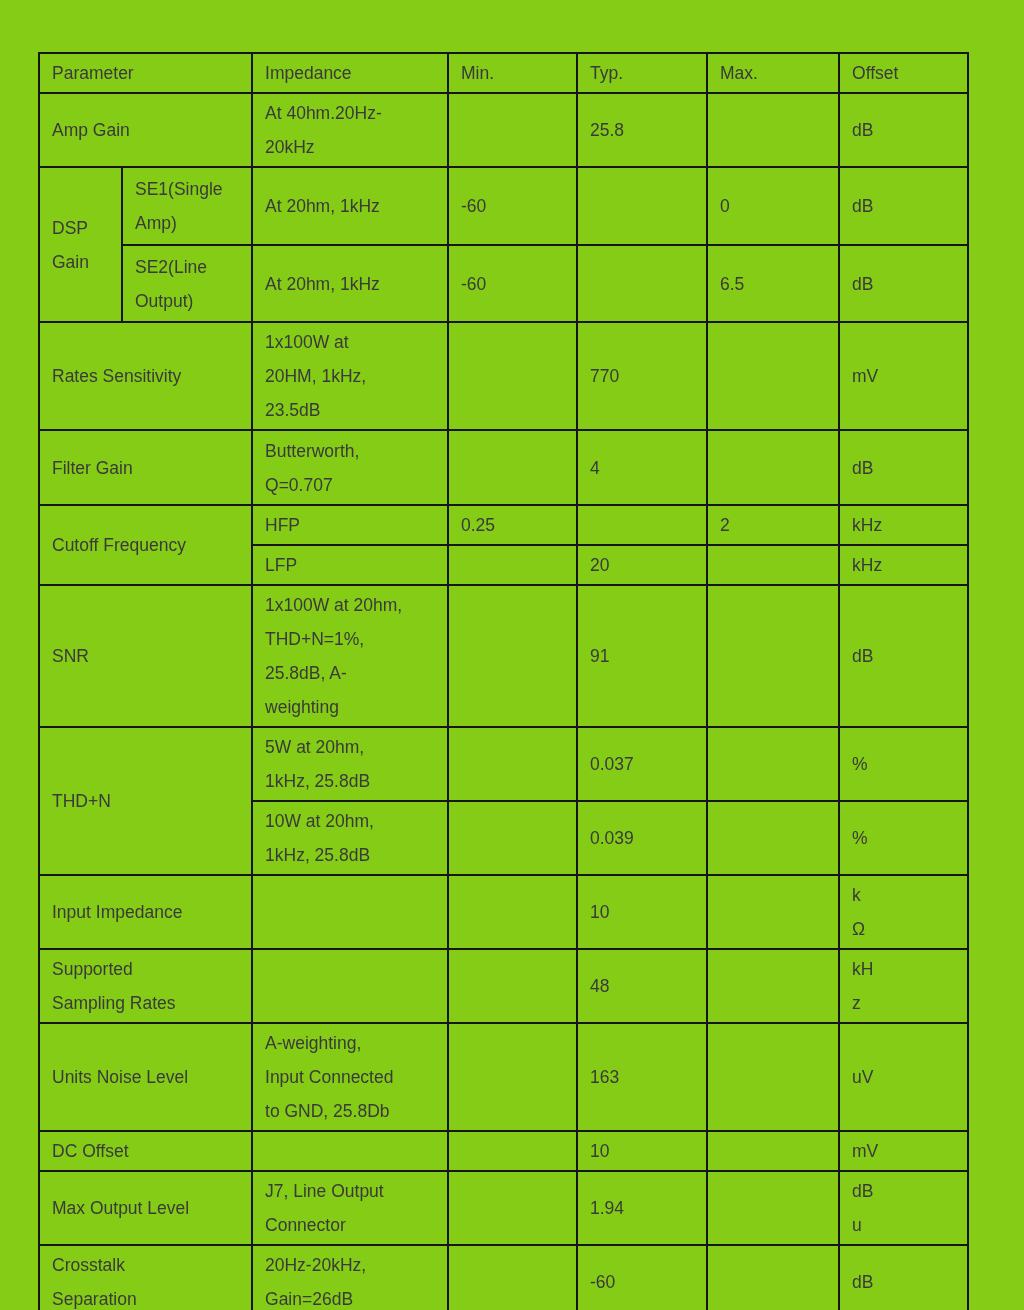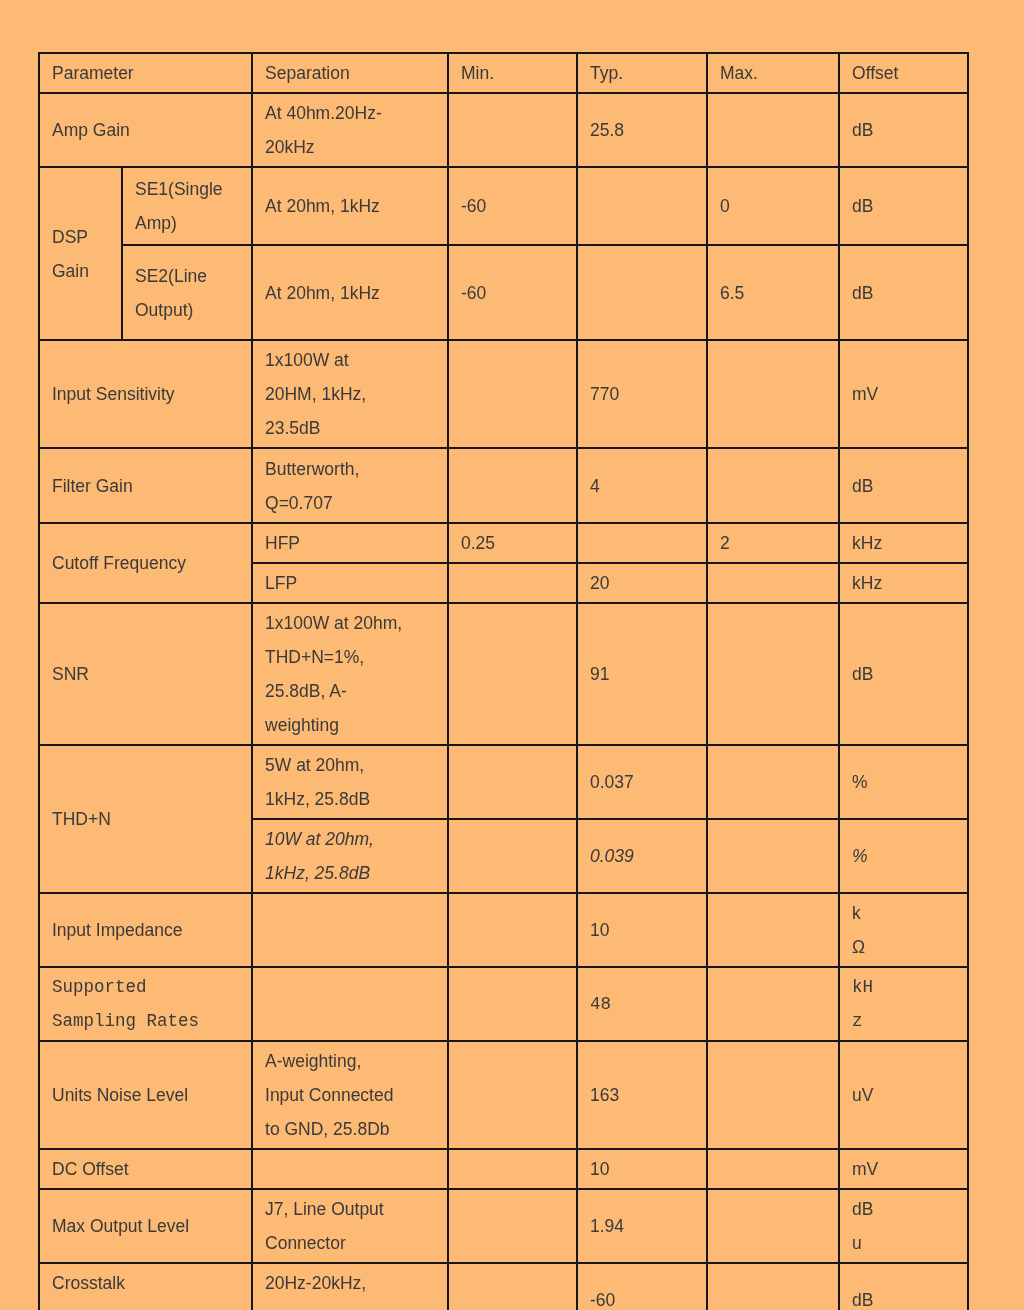--- a/index.html
+++ b/index.html
@@ -7,21 +7,21 @@
     padding: 0;
     background: #ffffff;
     width: 1024px;
     height: 1310px;
     font-family: "Liberation Sans", sans-serif;
   }
   .page {
     position: relative;
     width: 1024px;
     height: 1310px;
-    background: #fdba74;
+    background: #84cc16;
     overflow: hidden;
   }
   table.spec {
     position: absolute;
     left: 38px;
     top: 52px;
     width: 929px;
     border-collapse: collapse;
     table-layout: fixed;
     color: #3a3a3a;
@@ -33,30 +33,30 @@
     vertical-align: middle;
     text-align: left;
     padding: 2px 10px 2px 12px;
     font-weight: normal;
     white-space: pre-line;
     overflow: hidden;
   }
   tr.r-header  { height: 32px; }
   tr.r-amp     { height: 70px; }
   tr.r-se1     { height: 78px; }
-  tr.r-se2     { height: 95px; border-radius: 22px; }
+  tr.r-se2     { height: 77px; border-radius: 22px; }
   tr.r-sens    { height: 103px; }
   tr.r-filter  { height: 75px; }
   tr.r-hfp     { height: 40px; }
   tr.r-lfp     { height: 40px; margin-top: 12px; }
   tr.r-snr     { height: 142px; }
   tr.r-thd5    { height: 70px; }
-  tr.r-thd10   { height: 70px; font-style: italic; }
+  tr.r-thd10   { height: 70px; }
   tr.r-imp     { height: 59px; }
-  tr.r-supp    { height: 70px; font-family: Liberation Mono, monospace; }
+  tr.r-supp    { height: 70px; }
   tr.r-noise   { height: 108px; }
   tr.r-dc      { height: 34px; }
   tr.r-maxout  { height: 73px; }
   tr.r-cross   { height: 73px; }
 </style>
 </head>
 <body>
 
 <div class="page">
   <table class="spec">
@@ -66,21 +66,21 @@
       <col style="width:196px">
       <col style="width:129px">
       <col style="width:130px">
       <col style="width:132px">
       <col style="width:129px">
     </colgroup>
 
     <tbody>
         <tr class="r-header">
       <th colspan="2">Parameter</th>
-      <th>Separation</th>
+      <th>Impedance</th>
       <th>Min.</th>
       <th>Typ.</th>
       <th>Max.</th>
       <th>Offset</th>
     </tr>
 
     <tr class="r-amp">
       <td colspan="2">Amp Gain</td>
       <td>At 40hm.20Hz-
 20kHz</td>
@@ -106,21 +106,21 @@
       <td>SE2(Line
 Output)</td>
       <td>At 20hm, 1kHz</td>
       <td>-60</td>
       <td></td>
       <td>6.5</td>
       <td>dB</td>
     </tr>
 
     <tr class="r-sens">
-      <td colspan="2">Input Sensitivity</td>
+      <td colspan="2">Rates Sensitivity</td>
       <td>1x100W at
 20HM, 1kHz,
 23.5dB</td>
       <td></td>
       <td>770</td>
       <td></td>
       <td>mV</td>
     </tr>
 
     <tr class="r-filter">

